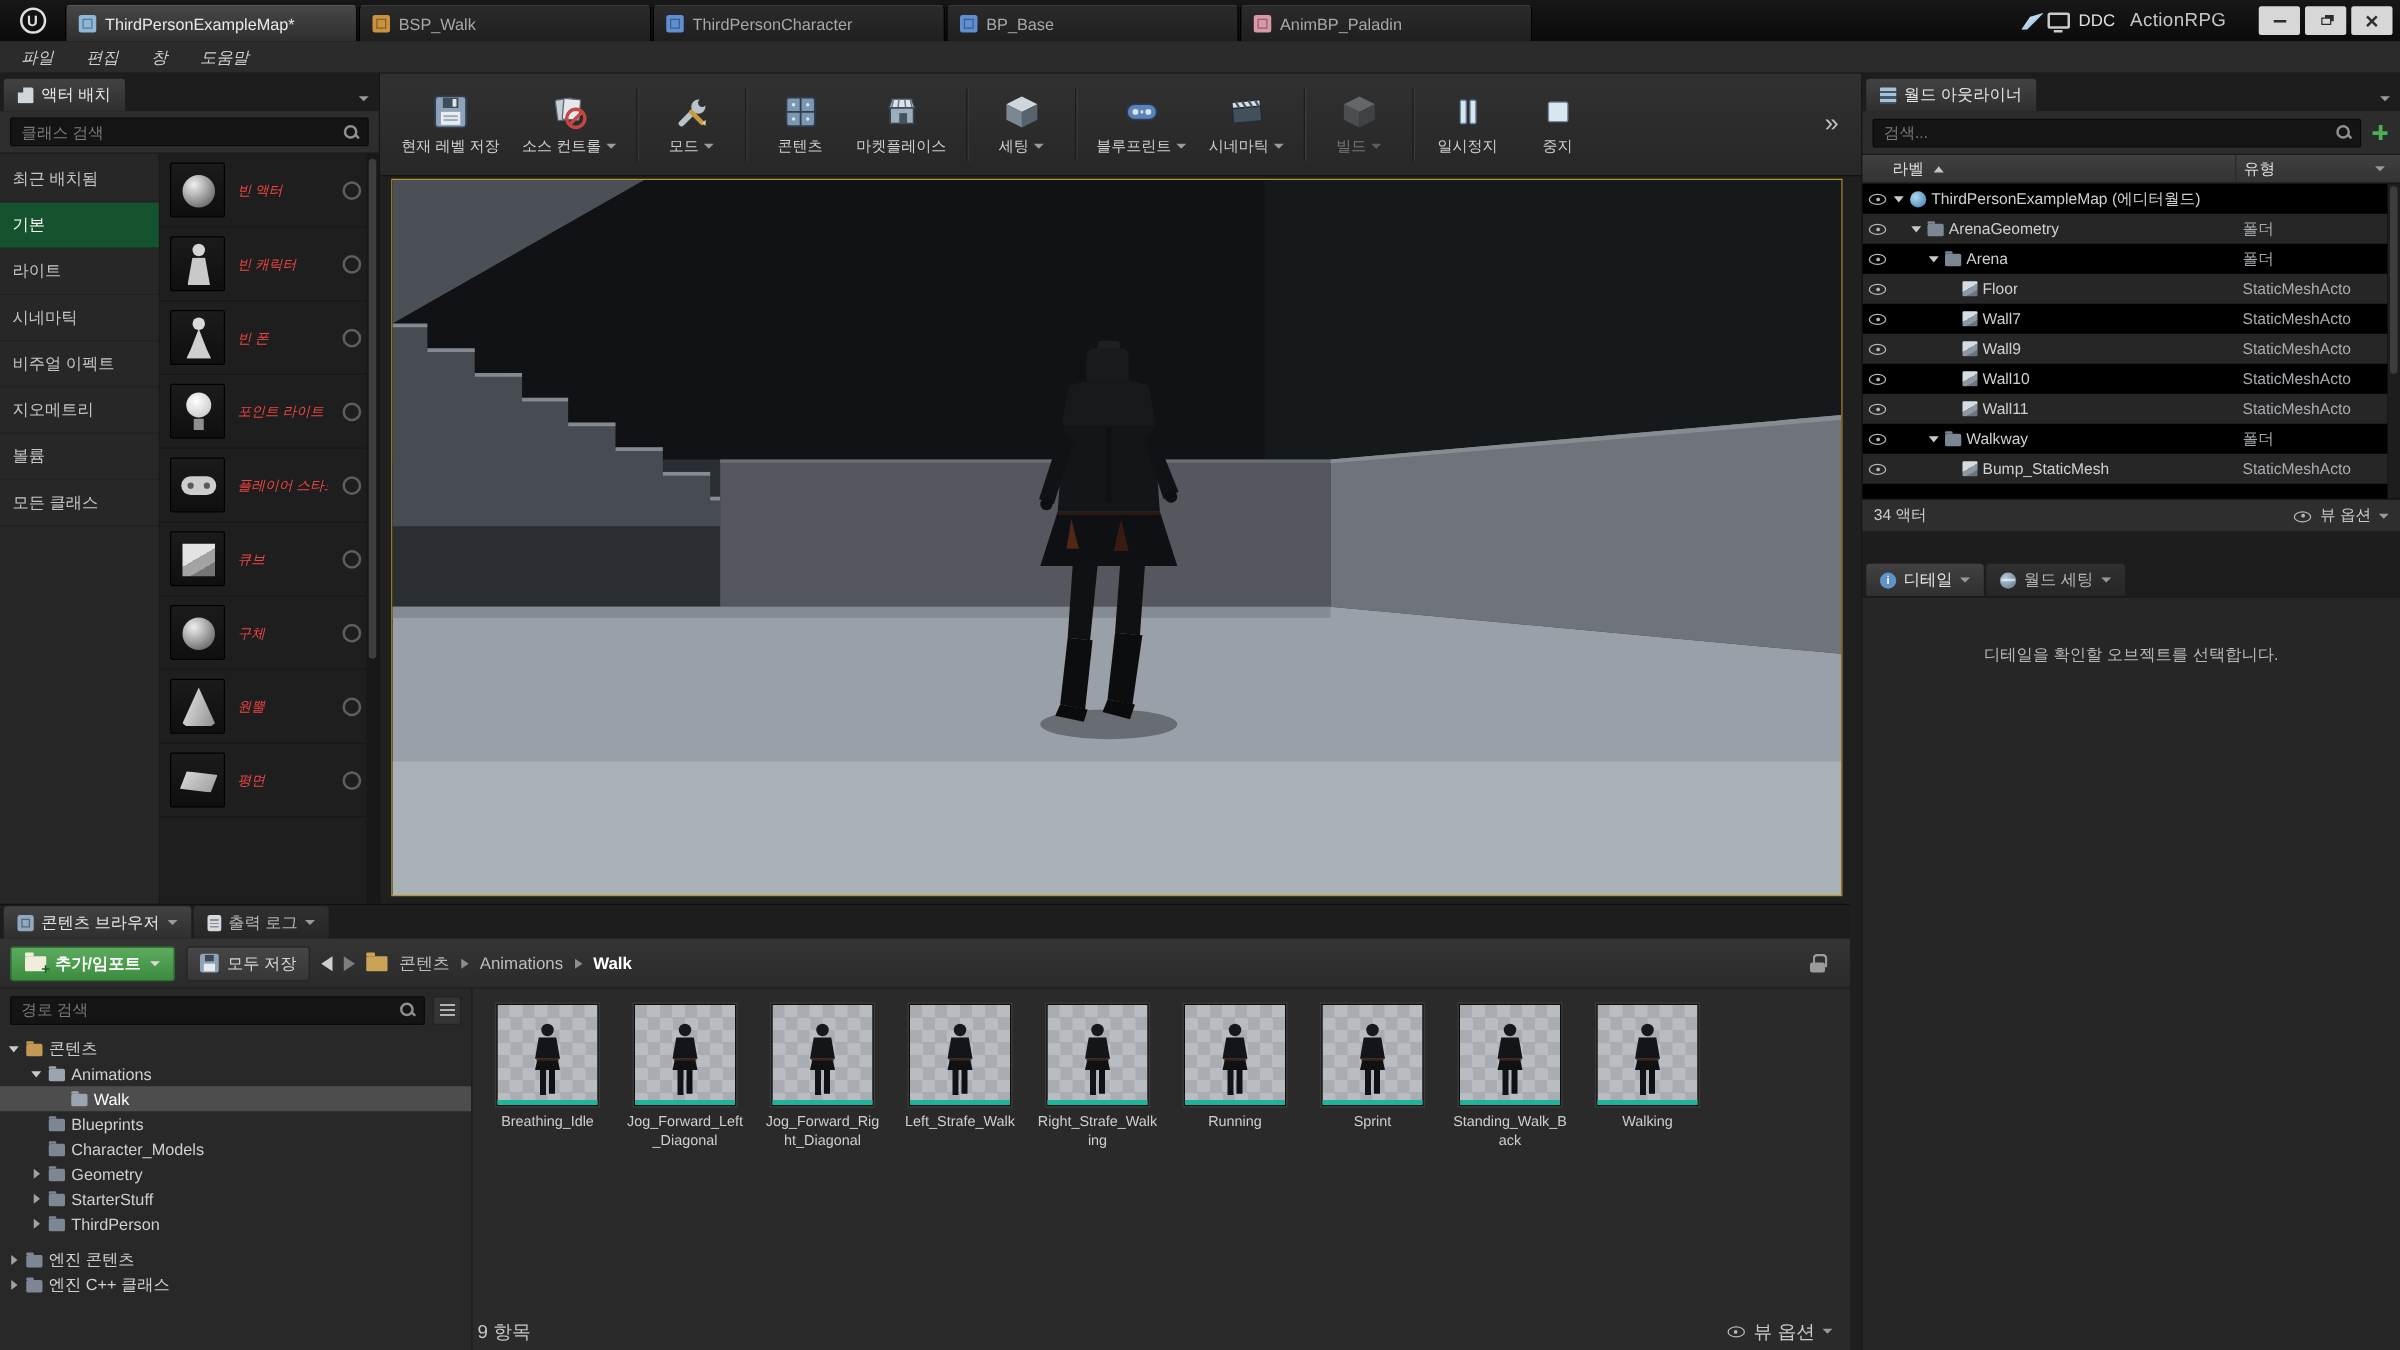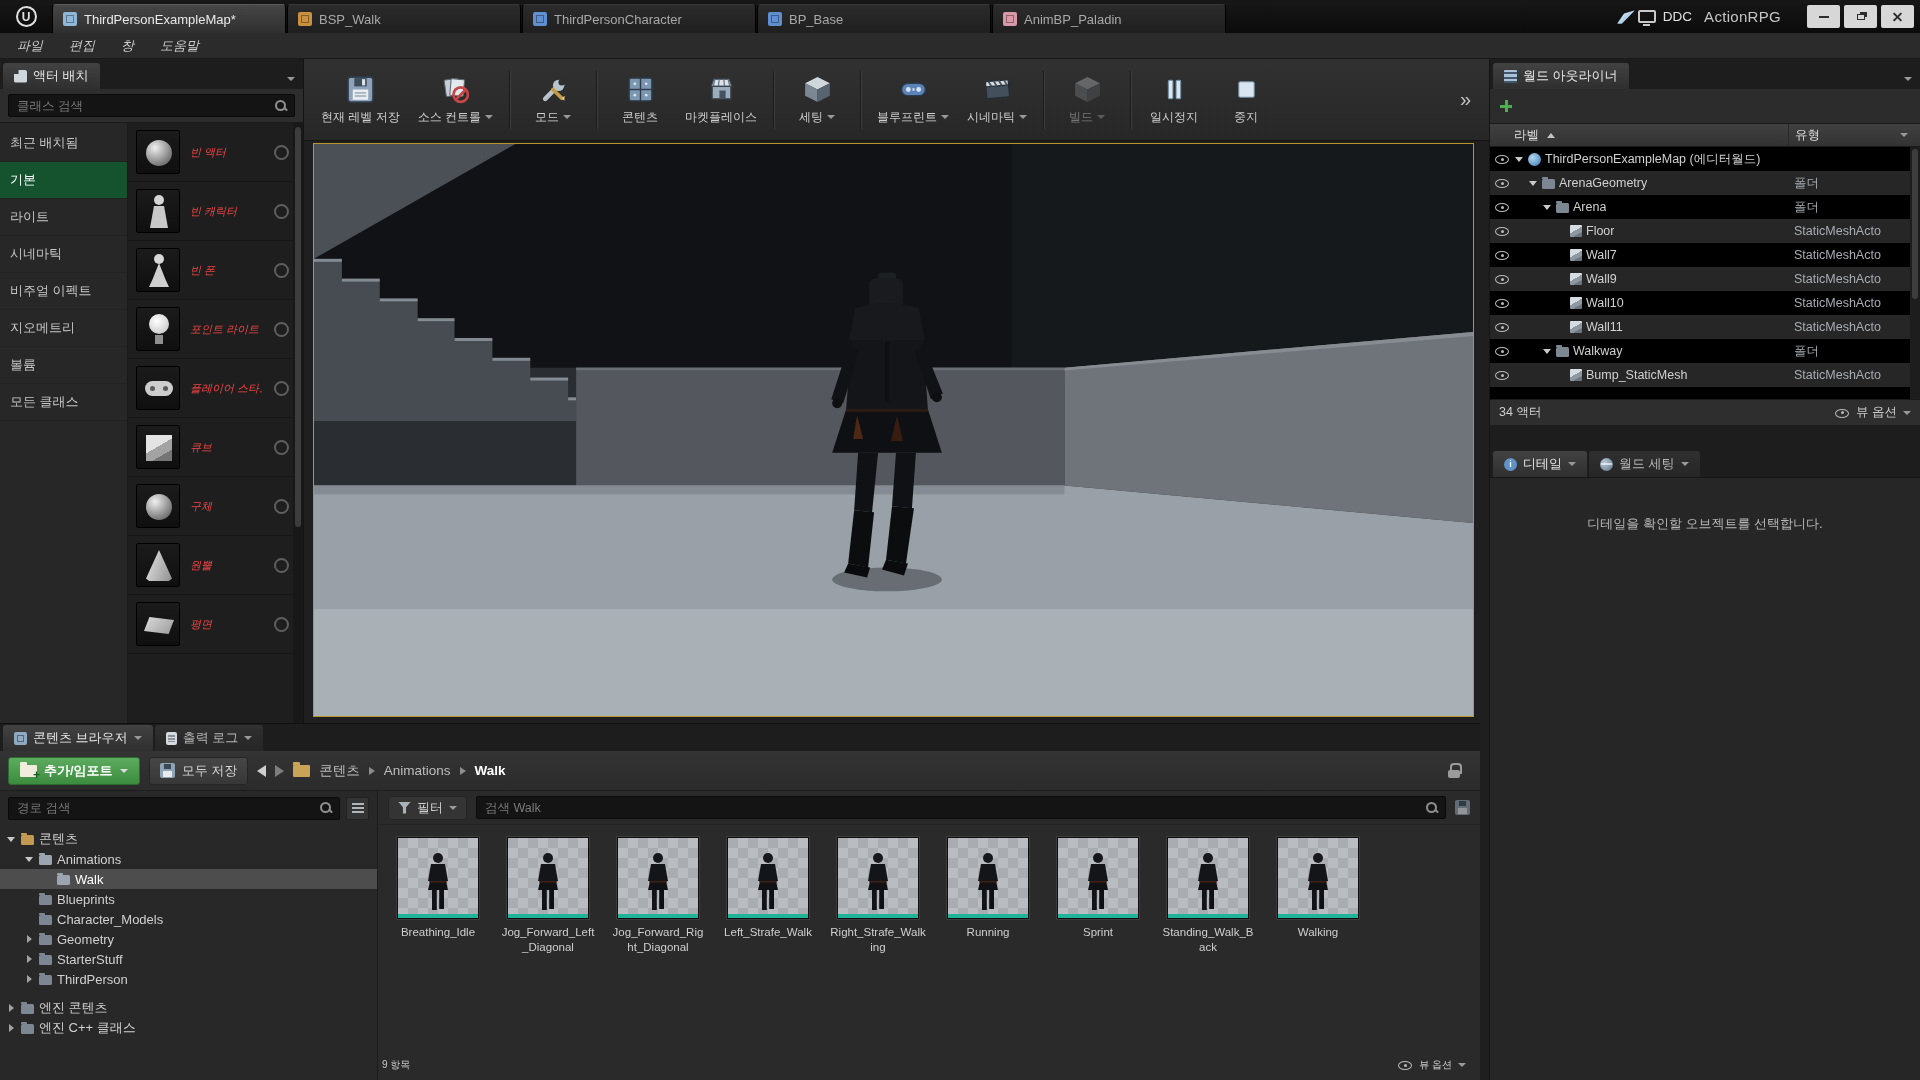--- a/index.html
+++ b/index.html
@@ -191,21 +191,21 @@
   .trow[data-gap="true"]{margin-top:9px;}
   .cb-right{flex:1;display:flex;flex-direction:column;min-width:0;}
   .cb-filterrow{height:34px;display:flex;align-items:center;gap:9px;padding:0 10px;border-bottom:1px solid #232323;}
   .btn-filter{display:flex;align-items:center;gap:6px;height:24px;padding:0 9px;background:#343434;border:1px solid #242424;border-radius:3px;font-size:13px;color:#d0d0d0;}
   .cb-grid{flex:1;display:flex;flex-wrap:wrap;align-content:flex-start;gap:14px;padding:12px 12px 0 12px;overflow:hidden;}
   .asset{width:96px;display:flex;flex-direction:column;align-items:center;}
   .asset-thumb{width:82px;height:82px;border:1px solid #0e0e0e;outline:1px solid #3c3c3c;background:repeating-conic-gradient(#b9bdc1 0 25%,#a9adb1 0 50%);background-size:20px 20px;position:relative;display:flex;align-items:flex-end;justify-content:center;}
   .asset-thumb::after{content:"";position:absolute;left:0;right:0;bottom:0;height:4px;background:#1fb49a;}
   .asset-thumb svg{width:30px;height:62px;margin-bottom:5px;}
   .asset-name{margin-top:6px;font-size:11.5px;line-height:1.3;color:#cfcfcf;text-align:center;overflow-wrap:anywhere;max-width:96px;}
-  .cb-footer{height:30px;display:flex;align-items:center;padding:0 14px 0 4px;font-size:10px;color:#c8c8c8;margin-top:auto;}
+  .cb-footer{height:30px;display:flex;align-items:center;padding:0 14px 0 4px;font-size:15px;color:#c8c8c8;margin-top:auto;}
 </style>
 </head>
 <body>
 
 <div class="app">
 
   <header class="titlebar">
     <div class="ue-logo">
       <span class="circ">U</span>
     </div>
@@ -576,20 +576,24 @@
 
   <aside class="rp">
     <div class="tabstrip">
       <div class="dtab" data-active="true">
         <span class="tabicon" data-tabicon="outliner"></span>
         <span>월드 아웃라이너</span>
       </div>
       <span class="caret pa-tabextra"></span>
     </div>
     <div class="rp-search-row">
+      <div class="searchbox">
+        <input type="text" placeholder="검색..." style="">
+        <span class="i-search"></span>
+      </div>
       <span class="i-plus-green"></span>
     </div>
     <div class="outliner-header">
       <span class="oh-label">
         <span>라벨</span>
         <span class="tri-up"></span>
       </span>
       <span class="oh-type">
         <span>유형</span>
         <span class="caret"></span>
@@ -857,32 +861,20 @@
 
             <div class="trow" data-depth="0">
               <span class="xarrow" data-arrow="right"></span>
               <span class="fxicon" data-icon="folder"></span>
               <span>엔진 C++ 클래스</span>
             </div>
 
         </div>
       </div>
       <div class="cb-right">
-        <div class="cb-filterrow">
-          <button class="btn-filter">
-            <span class="i-funnel"></span>
-            <span>필터</span>
-            <span class="caret"></span>
-          </button>
-          <div class="searchbox">
-            <input type="text" placeholder="검색 Walk" style="">
-            <span class="i-search"></span>
-          </div>
-          <span class="i-floppy" style="opacity:.55"></span>
-        </div>
         <div class="cb-grid">
 
             <div class="asset">
               <div class="asset-thumb">
                 <svg viewBox="0 0 30 62">
                   <circle cx="15" cy="7" r="5" fill="#17181b"></circle>
                   <path d="M8,13 H22 L25,30 H5 Z" fill="#141518"></path>
                   <path d="M7,30 H23 L25,39 H5 Z" fill="#101114"></path>
                   <rect x="6" y="30" width="18" height="1.6" fill="#4a2414" opacity="0.8"></rect>
                   <rect x="9" y="39" width="4.8" height="20" fill="#121316"></rect>

